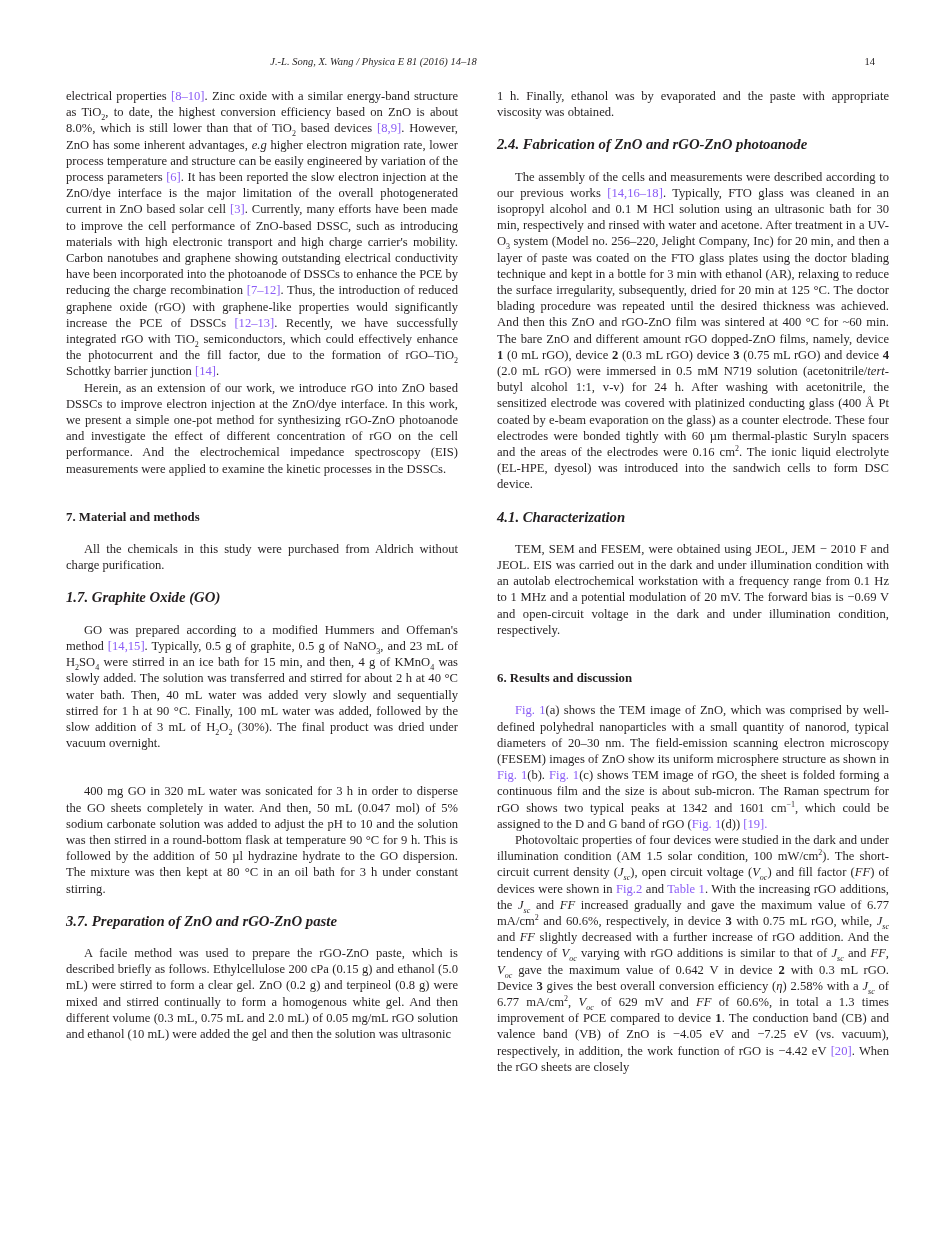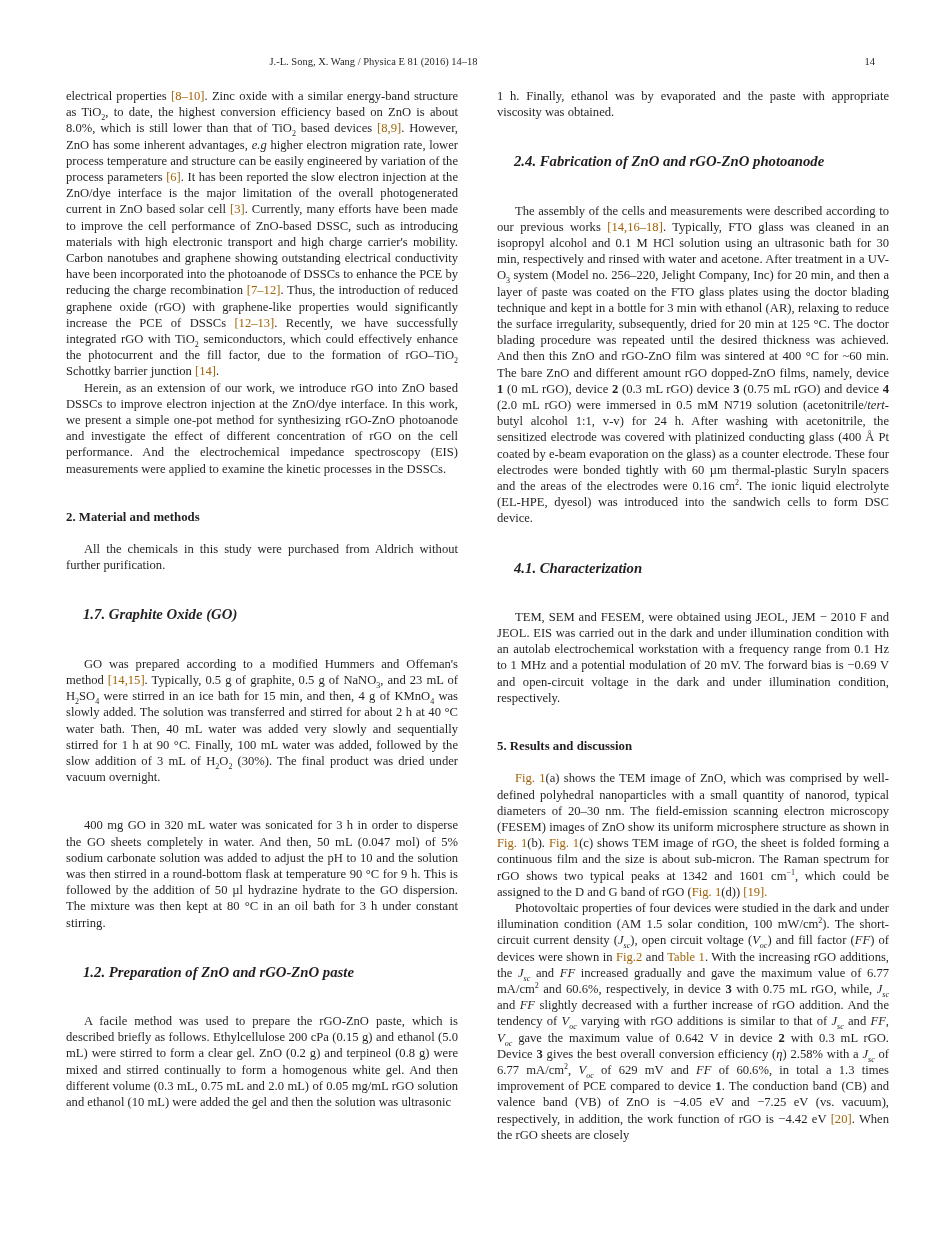--- a/index.html
+++ b/index.html
@@ -1,68 +1,68 @@
 <!DOCTYPE html>
 <html><head>
 <meta charset="utf-8">
 <style>
   html, body { margin: 0; padding: 0; background: #ffffff; }
   body { width: 925px; height: 1234px; position: relative; overflow: hidden;
          font-family: "Liberation Serif", "DejaVu Serif", serif; color: #231f20; }
   .header { position: absolute; top: 56px; left: 0; width: 925px; height: 14px; font-size: 10.5px; }
-  .running-head { position: absolute; left: 0; width: 747px; text-align: center; }
+  .running-head { position: absolute; left: 0; width: 747px; text-align: center; font-style: italic; }
   .page-number { position: absolute; right: 50px; }
   .col { position: absolute; top: 88px; width: 392px; font-size: 12.6px; line-height: 16.2px; text-align: justify; hyphens: auto; }
   .col-left { left: 66px; }
   .col-right { left: 497px; }
   p { margin: 0; text-indent: 18px; }
   p.noindent { text-indent: 0; }
   .sec { font-weight: bold; font-size: 12.8px; margin: 0; }
-  .subsec { font-style: italic; margin: 17px; }
-  .link { color: #a16207; }
+  .subsec { font-style: italic; margin: 0; }
+  .link { color: #8b5cf6; }
   sub, sup { font-size: 8px; line-height: 0; }
   .gap-s { height: 16px; }
   .gap-l { height: 32px; }
 </style>
 </head>
 <body>
 
 <div class="header">
   <div class="running-head">J.-L. Song, X. Wang / Physica E 81 (2016) 14–18</div>
   <div class="page-number">14</div>
 </div>
 
 <div class="col col-left">
   <p class="noindent"><span>electrical properties </span><span class="link">[8–10]</span><span>. Zinc oxide with a similar energy-band structure as TiO</span><sub>2</sub><span>, to date, the highest conversion efficiency based on ZnO is about 8.0%, which is still lower than that of TiO</span><sub>2</sub><span> based devices </span><span class="link">[8,9]</span><span>. However, ZnO has some inherent advantages, </span><i>e.g</i><span> higher electron migration rate, lower process temperature and structure can be easily engineered by variation of the process parameters </span><span class="link">[6]</span><span>. It has been reported the slow electron injection at the ZnO/dye interface is the major limitation of the overall photogenerated current in ZnO based solar cell </span><span class="link">[3]</span><span>. Currently, many efforts have been made to improve the cell performance of ZnO-based DSSC, such as introducing materials with high electronic transport and high charge carrier's mobility. Carbon nanotubes and graphene showing outstanding electrical conductivity have been incorporated into the photoanode of DSSCs to enhance the PCE by reducing the charge recombination </span><span class="link">[7–12]</span><span>. Thus, the introduction of reduced graphene oxide (rGO) with graphene-like properties would significantly increase the PCE of DSSCs </span><span class="link">[12–13]</span><span>. Recently, we have successfully integrated rGO with TiO</span><sub>2</sub><span> semiconductors, which could effectively enhance the photocurrent and the fill factor, due to the formation of rGO–TiO</span><sub>2</sub><span> Schottky barrier junction </span><span class="link">[14]</span><span>.</span></p>
   <p>Herein, as an extension of our work, we introduce rGO into ZnO based DSSCs to improve electron injection at the ZnO/dye interface. In this work, we present a simple one-pot method for synthesizing rGO-ZnO photoanode and investigate the effect of different concentration of rGO on the cell performance. And the electrochemical impedance spectroscopy (EIS) measurements were applied to examine the kinetic processes in the DSSCs.</p>
   <div class="gap-l"></div>
-  <h2 class="sec">2.  Material and methods</h2>
+  <h2 class="sec">7.  Material and methods</h2>
   <div class="gap-s"></div>
-  <p>All the chemicals in this study were purchased from Aldrich without further purification.</p>
+  <p>All the chemicals in this study were purchased from Aldrich without charge purification.</p>
   <div class="gap-s"></div>
   <h3 class="subsec">1.7.  Graphite Oxide (GO)</h3>
   <div class="gap-s"></div>
   <p><span>GO was prepared according to a modified Hummers and Offeman's method </span><span class="link">[14,15]</span><span>. Typically, 0.5 g of graphite, 0.5 g of NaNO</span><sub>3</sub><span>, and 23 mL of H</span><sub>2</sub><span>SO</span><sub>4</sub><span> were stirred in an ice bath for 15 min, and then, 4 g of KMnO</span><sub>4</sub><span> was slowly added. The solution was transferred and stirred for about 2 h at 40 °C water bath. Then, 40 mL water was added very slowly and sequentially stirred for 1 h at 90 °C. Finally, 100 mL water was added, followed by the slow addition of 3 mL of H</span><sub>2</sub><span>O</span><sub>2</sub><span> (30%). The final product was dried under vacuum overnight.</span></p>
   <div class="gap-s"></div>
   <div class="gap-s"></div>
   <p>400 mg GO in 320 mL water was sonicated for 3 h in order to disperse the GO sheets completely in water. And then, 50 mL (0.047 mol) of 5% sodium carbonate solution was added to adjust the pH to 10 and the solution was then stirred in a round-bottom flask at temperature 90 °C for 9 h. This is followed by the addition of 50 µl hydrazine hydrate to the GO dispersion. The mixture was then kept at 80 °C in an oil bath for 3 h under constant stirring.</p>
   <div class="gap-s"></div>
-  <h3 class="subsec">1.2.  Preparation of ZnO and rGO-ZnO paste</h3>
+  <h3 class="subsec">3.7.  Preparation of ZnO and rGO-ZnO paste</h3>
   <div class="gap-s"></div>
   <p>A facile method was used to prepare the rGO-ZnO paste, which is described briefly as follows. Ethylcellulose 200 cPa (0.15 g) and ethanol (5.0 mL) were stirred to form a clear gel. ZnO (0.2 g) and terpineol (0.8 g) were mixed and stirred continually to form a homogenous white gel. And then different volume (0.3 mL, 0.75 mL and 2.0 mL) of 0.05 mg/mL rGO solution and ethanol (10 mL) were added the gel and then the solution was ultrasonic</p>
 </div>
 
 <div class="col col-right">
   <p class="noindent">1 h. Finally, ethanol was by evaporated and the paste with appropriate viscosity was obtained.</p>
   <div class="gap-s"></div>
   <h3 class="subsec">2.4.  Fabrication of ZnO and rGO-ZnO photoanode</h3>
   <div class="gap-s"></div>
   <p><span>The assembly of the cells and measurements were described according to our previous works </span><span class="link">[14,16–18]</span><span>. Typically, FTO glass was cleaned in an isopropyl alcohol and 0.1 M HCl solution using an ultrasonic bath for 30 min, respectively and rinsed with water and acetone. After treatment in a UV-O</span><sub>3</sub><span> system (Model no. 256–220, Jelight Company, Inc) for 20 min, and then a layer of paste was coated on the FTO glass plates using the doctor blading technique and kept in a bottle for 3 min with ethanol (AR), relaxing to reduce the surface irregularity, subsequently, dried for 20 min at 125 °C. The doctor blading procedure was repeated until the desired thickness was achieved. And then this ZnO and rGO-ZnO film was sintered at 400 °C for ~60 min. The bare ZnO and different amount rGO dopped-ZnO films, namely, device </span><b>1</b><span> (0 mL rGO), device </span><b>2</b><span> (0.3 mL rGO) device </span><b>3</b><span> (0.75 mL rGO) and device </span><b>4</b><span> (2.0 mL rGO) were immersed in 0.5 mM N719 solution (acetonitrile/</span><i>tert</i><span>-butyl alcohol 1:1, v-v) for 24 h. After washing with acetonitrile, the sensitized electrode was covered with platinized conducting glass (400 Å Pt coated by e-beam evaporation on the glass) as a counter electrode. These four electrodes were bonded tightly with 60 µm thermal-plastic Suryln spacers and the areas of the electrodes were 0.16 cm</span><sup>2</sup><span>. The ionic liquid electrolyte (EL-HPE, dyesol) was introduced into the sandwich cells to form DSC device.</span></p>
   <div class="gap-s"></div>
   <h3 class="subsec">4.1.  Characterization</h3>
   <div class="gap-s"></div>
   <p>TEM, SEM and FESEM, were obtained using JEOL, JEM − 2010 F and JEOL. EIS was carried out in the dark and under illumination condition with an autolab electrochemical workstation with a frequency range from 0.1 Hz to 1 MHz and a potential modulation of 20 mV. The forward bias is −0.69 V and open-circuit voltage in the dark and under illumination condition, respectively.</p>
   <div class="gap-l"></div>
-  <h2 class="sec">5.  Results and discussion</h2>
+  <h2 class="sec">6.  Results and discussion</h2>
   <div class="gap-s"></div>
   <p><span class="link">Fig. 1</span><span>(a) shows the TEM image of ZnO, which was comprised by well-defined polyhedral nanoparticles with a small quantity of nanorod, typical diameters of 20–30 nm. The field-emission scanning electron microscopy (FESEM) images of ZnO show its uniform microsphere structure as shown in </span><span class="link">Fig. 1</span><span>(b). </span><span class="link">Fig. 1</span><span>(c) shows TEM image of rGO, the sheet is folded forming a continuous film and the size is about sub-micron. The Raman spectrum for rGO shows two typical peaks at 1342 and 1601 cm</span><sup>−1</sup><span>, which could be assigned to the D and G band of rGO (</span><span class="link">Fig. 1</span><span>(d)) </span><span class="link">[19].</span></p>
   <p><span>Photovoltaic properties of four devices were studied in the dark and under illumination condition (AM 1.5 solar condition, 100 mW/cm</span><sup>2</sup><span>). The short-circuit current density (</span><i>J</i><sub><i>sc</i></sub><span>), open circuit voltage (</span><i>V</i><sub><i>oc</i></sub><span>) and fill factor (</span><i>FF</i><span>) of devices were shown in </span><span class="link">Fig.2</span><span> and </span><span class="link">Table 1</span><span>. With the increasing rGO additions, the </span><i>J</i><sub><i>sc</i></sub><span> and </span><i>FF</i><span> increased gradually and gave the maximum value of 6.77 mA/cm</span><sup>2</sup><span> and 60.6%, respectively, in device </span><b>3</b><span> with 0.75 mL rGO, while, </span><i>J</i><sub><i>sc</i></sub><span> and </span><i>FF</i><span> slightly decreased with a further increase of rGO addition. And the tendency of </span><i>V</i><sub><i>oc</i></sub><span> varying with rGO additions is similar to that of </span><i>J</i><sub><i>sc</i></sub><span> and </span><i>FF</i><span>, </span><i>V</i><sub><i>oc</i></sub><span> gave the maximum value of 0.642 V in device </span><b>2</b><span> with 0.3 mL rGO. Device </span><b>3</b><span> gives the best overall conversion efficiency (</span><i>η</i><span>) 2.58% with a </span><i>J</i><sub><i>sc</i></sub><span> of 6.77 mA/cm</span><sup>2</sup><span>, </span><i>V</i><sub><i>oc</i></sub><span> of 629 mV and </span><i>FF</i><span> of 60.6%, in total a 1.3 times improvement of PCE compared to device </span><b>1</b><span>. The conduction band (CB) and valence band (VB) of ZnO is −4.05 eV and −7.25 eV (vs. vacuum), respectively, in addition, the work function of rGO is −4.42 eV </span><span class="link">[20]</span><span>. When the rGO sheets are closely</span></p>
 </div>
 
 </body></html>

